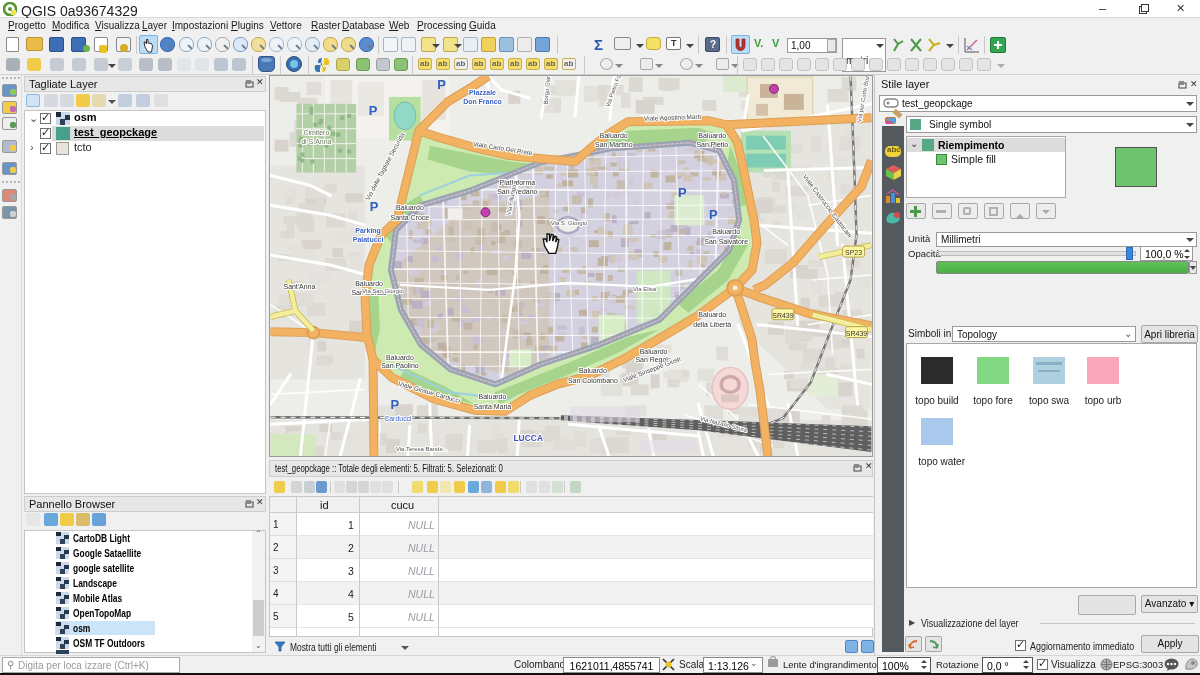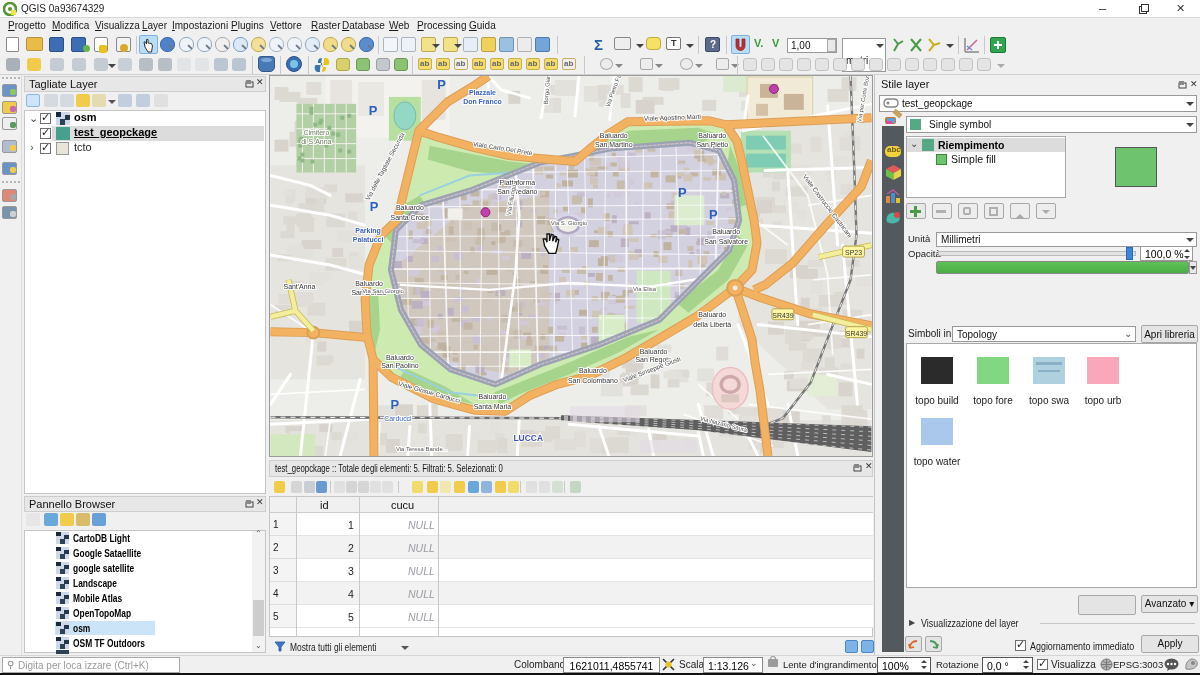--- a/index.html
+++ b/index.html
@@ -10,21 +10,21 @@
 .cb:after{content:"✓";position:absolute;left:0px;top:-3px;font-size:11px;color:#222}
 .combo{position:absolute;background:#fff;border:1px solid #999;font-size:10px;color:#111}
 .car{position:absolute;width:0;height:0;border-left:4px solid transparent;border-right:4px solid transparent;border-top:4px solid #444}
 </style></head><body>
 <div class="ab" style="left:0;top:0;width:1200px;height:18px;background:#ffffff;border-bottom:1px solid #d8d8d8"></div>
 <svg class="ab" style="left:3px;top:2px" width="14" height="14">
     <circle cx="7" cy="7" r="6" fill="#fff" stroke="#589632" stroke-width="2.6"></circle>
     <rect x="8" y="8" width="5" height="5" fill="#f0e64a"></rect>
     <circle cx="7" cy="7" r="2" fill="#589632"></circle>
   </svg>
-<div class="ab" style="left:21px;top:3px;font-size:10px;color:#222;font-weight:normal;white-space:nowrap;">QGIS 0a93674329</div>
+<div class="ab" style="left:21px;top:3px;font-size:14px;color:#222;font-weight:normal;white-space:nowrap;">QGIS 0a93674329</div>
 <div class="ab" style="left:1099px;top:1px;font-size:13px;color:#333;font-weight:normal;white-space:nowrap;">–</div>
 <div class="ab" style="left:1139px;top:6px;width:8px;height:8px;border:1px solid #333"></div>
 <div class="ab" style="left:1141px;top:4px;width:8px;height:8px;border:1px solid #333;background:#fff"></div>
 <div class="ab" style="left:1176px;top:2px;font-size:11px;color:#333;font-weight:normal;white-space:nowrap;">✕</div>
 <div class="ab" style="left:0;top:18px;width:1200px;height:16px;background:#f0f0f0"></div>
 <div class="ab" style="left:8px;top:20px;font-size:10px;color:#1a1a1a;font-weight:normal;white-space:nowrap;"><u>P</u>rogetto</div>
 <div class="ab" style="left:52px;top:20px;font-size:10px;color:#1a1a1a;font-weight:normal;white-space:nowrap;"><u>M</u>odifica</div>
 <div class="ab" style="left:95px;top:20px;font-size:10px;color:#1a1a1a;font-weight:normal;white-space:nowrap;"><u>V</u>isualizza</div>
 <div class="ab" style="left:142px;top:20px;font-size:10px;color:#1a1a1a;font-weight:normal;white-space:nowrap;"><u>L</u>ayer</div>
 <div class="ab" style="left:172px;top:20px;font-size:10px;color:#1a1a1a;font-weight:normal;white-space:nowrap;"><u>I</u>mpostazioni</div>
@@ -1556,21 +1556,21 @@
 <div class="ab" style="left:906px;top:343px;width:291px;height:245px;background:#fff;border:1px solid #a8a8a8"></div>
 <div class="ab" style="left:921px;top:357px;width:32px;height:27px;background:#2b2b2b"></div>
 <div class="ab" style="left:909px;top:395px;width:56px;text-align:center;font-size:10px;color:#222">topo build</div>
 <div class="ab" style="left:977px;top:357px;width:32px;height:27px;background:#82d882"></div>
 <div class="ab" style="left:965px;top:395px;width:56px;text-align:center;font-size:10px;color:#222">topo fore</div>
 <div class="ab" style="left:1033px;top:357px;width:32px;height:27px;background:#aed0df"></div>
 <div class="ab" style="left:1021px;top:395px;width:56px;text-align:center;font-size:10px;color:#222">topo swa</div>
 <div class="ab" style="left:1087px;top:357px;width:32px;height:27px;background:#f9a8bc"></div>
 <div class="ab" style="left:1075px;top:395px;width:56px;text-align:center;font-size:10px;color:#222">topo urb</div>
 <div class="ab" style="left:921px;top:418px;width:32px;height:27px;background:#a9c8ec"></div>
-<div class="ab" style="left:909px;top:456px;width:56px;text-align:center;font-size:10px;color:#222">topo water</div>
+<div class="ab" style="left:909px;top:456px;width:56px;text-align:right;font-size:10px;color:#222">topo water</div>
 <div class="ab" style="left:1036px;top:362px;width:26px;height:3px;background:#8ab0c8"></div>
 <div class="ab" style="left:1038px;top:370px;width:22px;height:2px;background:#8ab0c8"></div>
 <div class="btn" style="left:1078px;top:595px;width:58px;height:18px;padding-top:18px;font-size:9px">Salva simbolo</div>
 <div class="btn" style="left:1141px;top:595px;width:57px;height:18px;padding-top:2px">Avanzato ▾</div>
 <div class="ab" style="left:909px;top:618px;font-size:8px;color:#444;font-weight:normal;white-space:nowrap;">▶</div>
 <div class="ab" style="left:921px;top:617px;font-size:10.5px;color:#222;font-weight:normal;white-space:nowrap;transform:scaleX(0.85);transform-origin:0 50%">Visualizzazione del layer</div>
 <div class="ab" style="left:1040px;top:623px;width:155px;height:1px;background:#c5c5c5"></div>
 <div class="btn" style="left:905px;top:636px;width:17px;height:16px"></div>
 <svg class="ab" style="left:908px;top:639px" width="11" height="11">
     <path d="M9 2 C4 2 2 5 2 9 M2 9 L1 5 M2 9 L6 8" stroke="#d86a2a" stroke-width="1.8" fill="none"></path>

